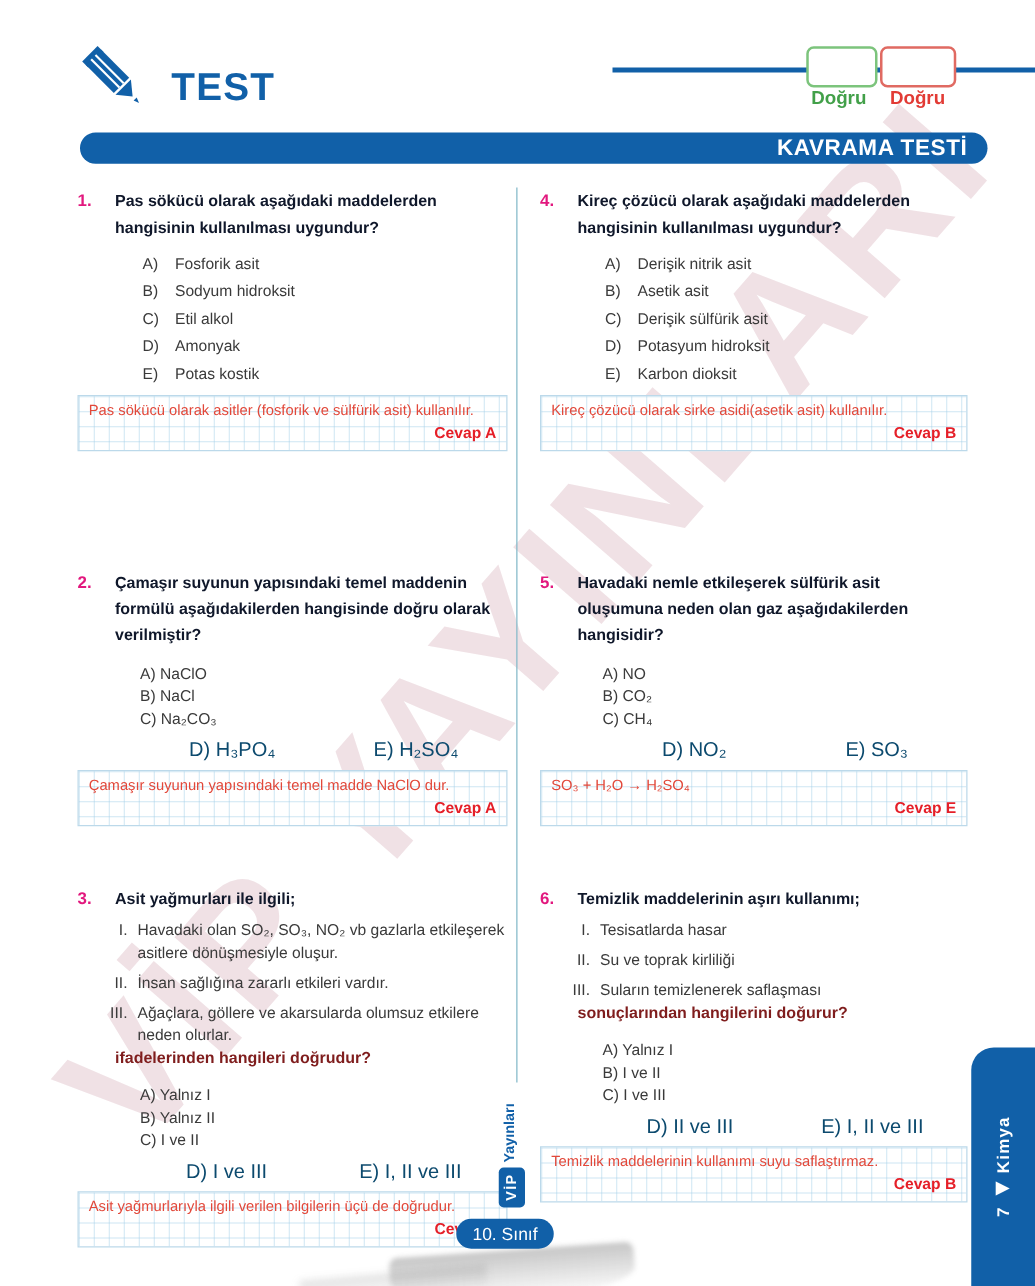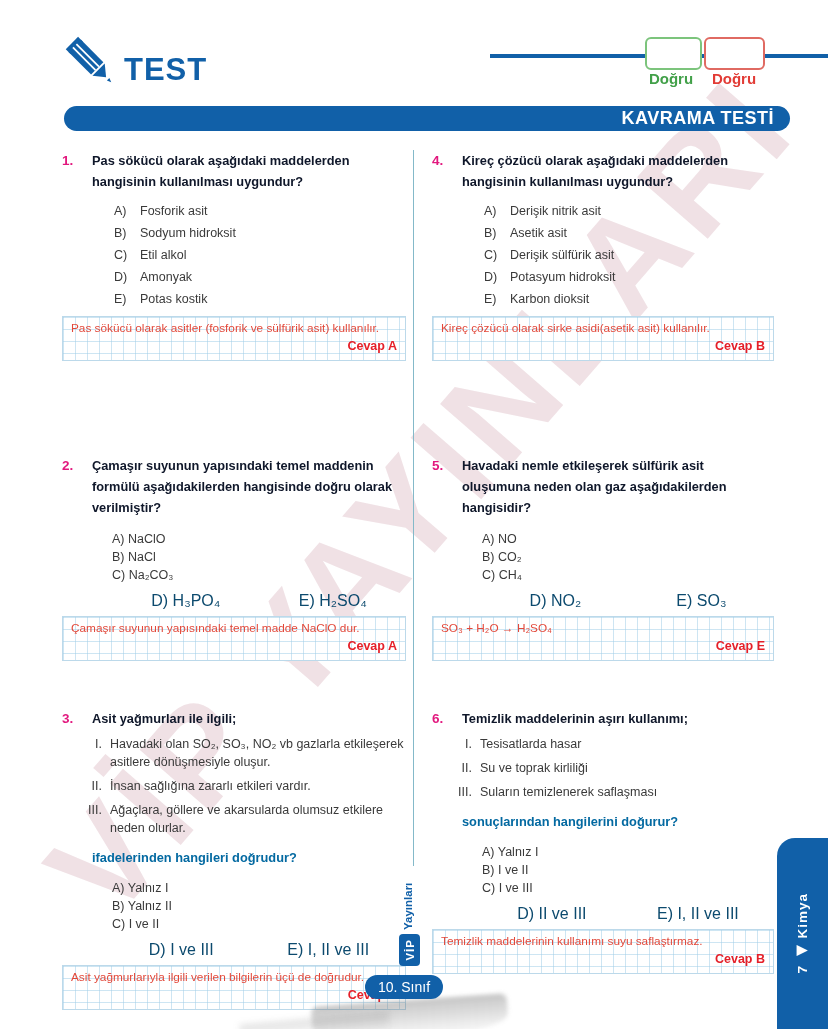--- a/index.html
+++ b/index.html
@@ -3,21 +3,21 @@
 <meta charset="utf-8">
 <style>
   html,body{margin:0;padding:0;background:#ffffff;}
   .page{position:relative;width:828px;height:1029px;background:#ffffff;overflow:hidden;
         font-family:"Liberation Sans", sans-serif;color:#333;}
   
   .watermark{position:absolute;left:-160px;top:420px;width:1160px;text-align:center;
     transform:rotate(-49deg);transform-origin:center;font-size:136px;font-weight:bold;
     letter-spacing:7px;color:#d8b2bc;opacity:.38;white-space:nowrap;z-index:1;pointer-events:none;}
   
-  .brand{position:absolute;left:60px;top:34px;display:flex;align-items:center;z-index:2;}
+  .brand{position:absolute;left:60px;top:34px;display:flex;align-items:center;z-index:2;gap:13px;}
   .brand svg{display:block;}
   .brand-text{font-size:31px;font-weight:bold;color:#1160a8;letter-spacing:1px;margin-left:6px;margin-top:14px;}
   
   .legend-line{position:absolute;left:490px;top:54px;width:338px;height:4px;background:#1160a8;z-index:2;}
   .legend-box{position:absolute;top:37px;height:29px;background:#fff;border-radius:6px;z-index:3;}
   .legend-box.correct{left:645px;width:53px;border:2px solid #7cc47c;}
   .legend-box.wrong{left:704px;width:57px;border:2px solid #e06a62;}
   .legend-label{position:absolute;top:70px;font-size:15px;font-weight:bold;z-index:3;text-align:center;}
   .legend-label.correct{left:638px;width:66px;color:#42a049;}
   .legend-label.wrong{left:704px;width:60px;color:#e23b35;}
@@ -31,21 +31,21 @@
   .q-block{position:absolute;z-index:2;}
   #q1{left:62px;top:150px;width:344px;}
   #q2{left:62px;top:455px;width:344px;}
   #q3{left:62px;top:708px;width:344px;}
   #q4{left:432px;top:150px;width:342px;}
   #q5{left:432px;top:455px;width:342px;}
   #q6{left:432px;top:708px;width:342px;}
   .q-head{display:flex;}
   .q-num{color:#e2187e;font-weight:bold;font-size:13.5px;width:30px;flex-shrink:0;line-height:21px;}
   .q-stem{font-weight:bold;color:#0f172a;font-size:12.8px;line-height:21px;flex:1;}
-  .q-stem2{font-weight:bold;color:#0369a1;font-size:12.8px;line-height:18px;margin:12px 0 0 30px;}
+  .q-stem2{font-weight:bold;color:#7f1d1d;font-size:12.8px;line-height:18px;margin:0 0 0 30px;}
   .optlist{margin:8px 0 0 52px;}
   .opt{display:flex;font-size:12.5px;color:#3a3a3a;padding:2.5px 0;line-height:17px;}
   .opt-l{width:26px;flex-shrink:0;}
   .orow{display:flex;justify-content:space-between;font-size:12.5px;color:#3a3a3a;
         margin:12px 0 0 50px;line-height:18px;flex-direction:column;}
   .orow2{display:flex;justify-content:space-around;font-size:16px;color:#0c4a6e;
         margin:8px 0 0 50px;line-height:18px;}
   .items{margin:6px 0 0 0;}
   .item{display:flex;font-size:12.5px;color:#3a3a3a;line-height:18px;margin-top:6px;}
   .item-n{width:40px;text-align:right;padding-right:8px;flex-shrink:0;}

